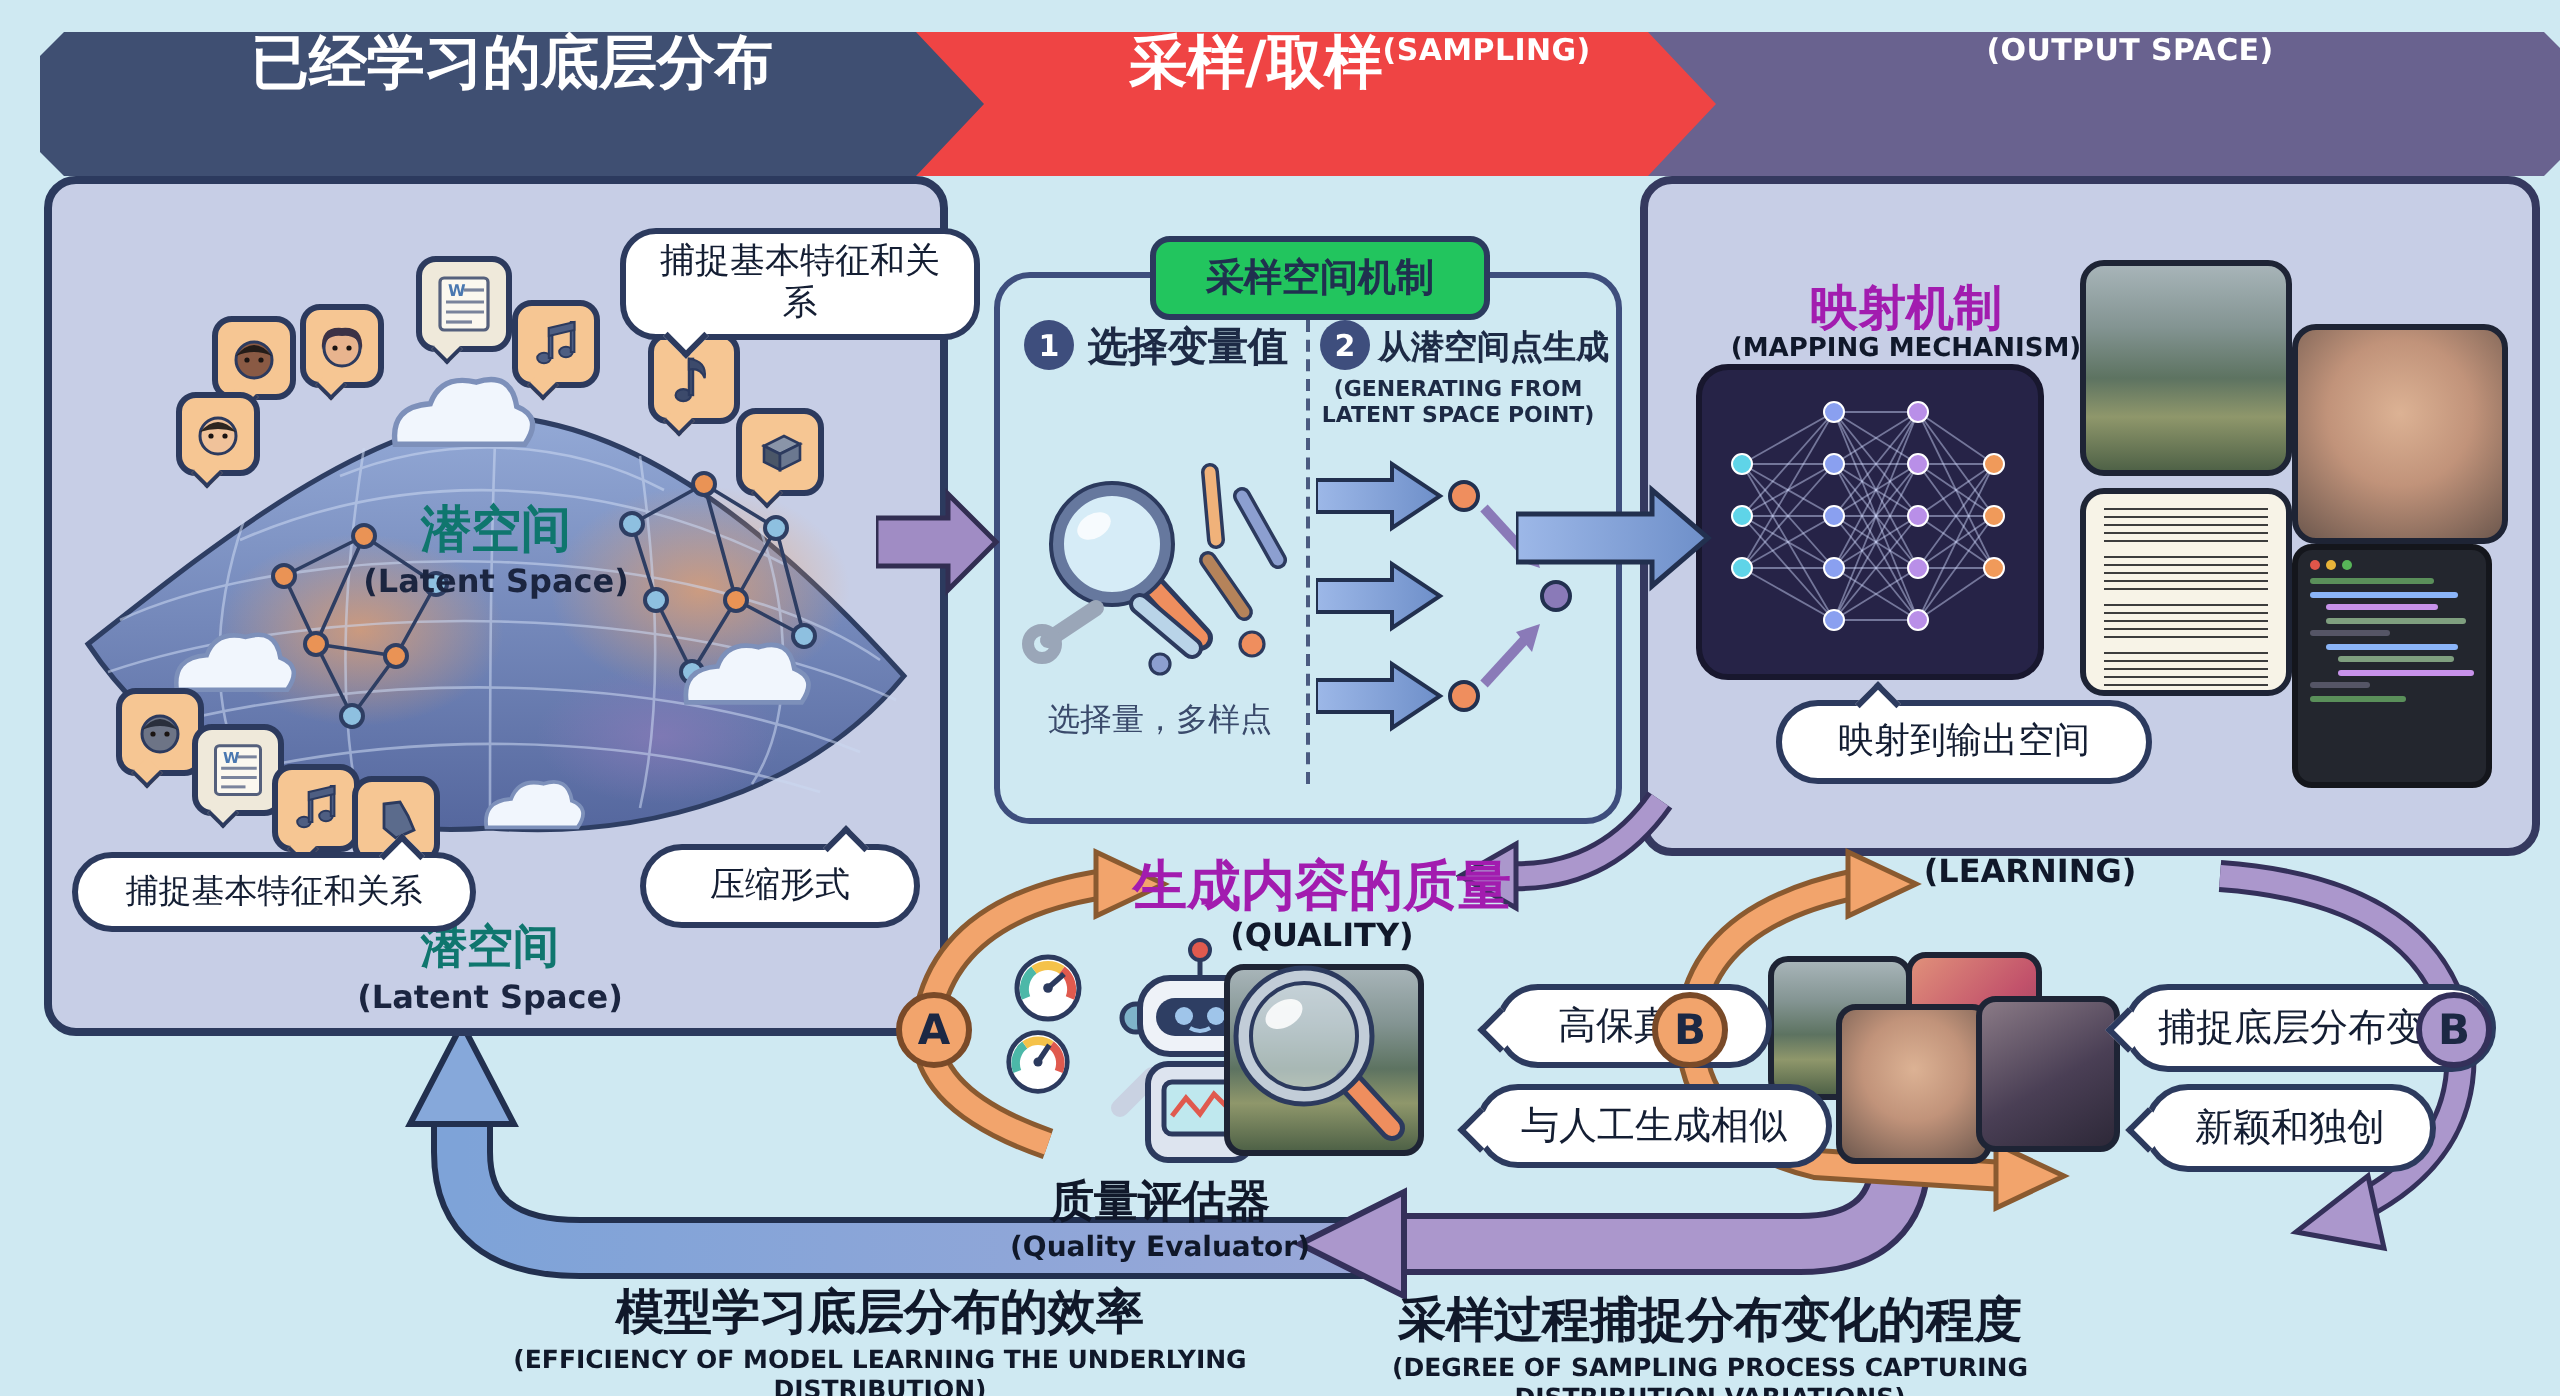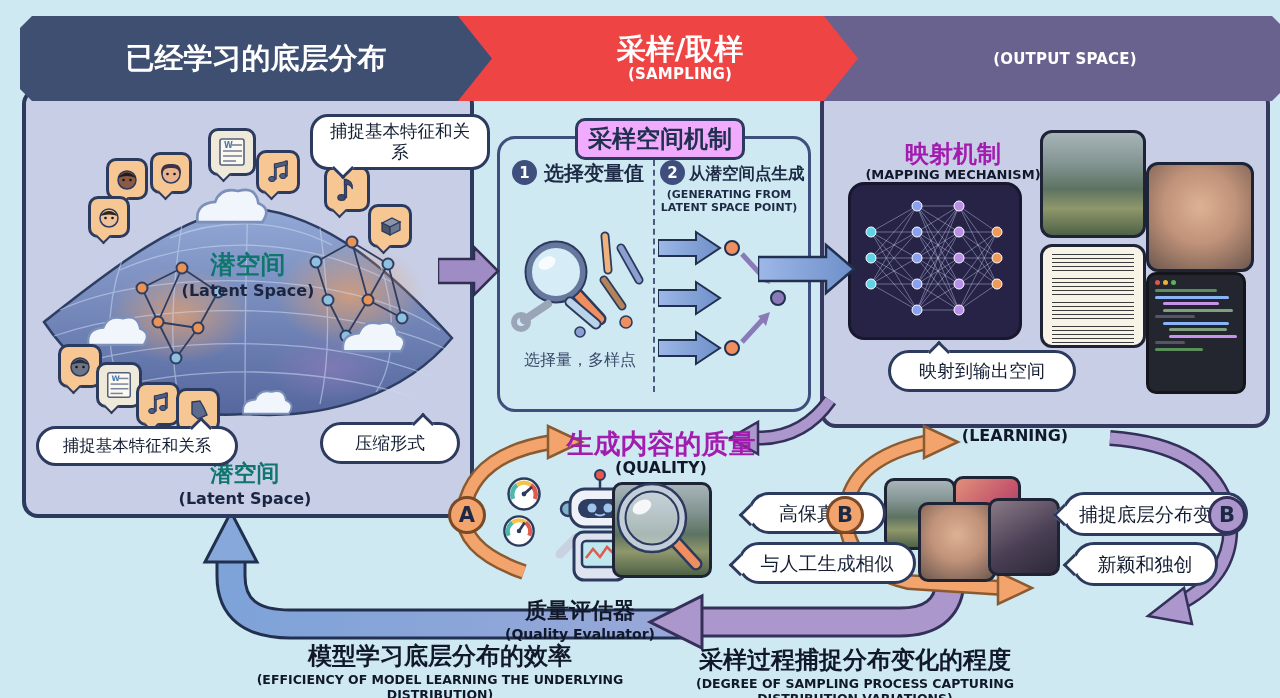--- a/index.html
+++ b/index.html
@@ -2,39 +2,39 @@
 <html><head>
 <meta charset="utf-8">
 <style>
   html,body{margin:0;padding:0;}
   .stage{position:relative;width:1280px;height:698px;background:#cfe9f2;overflow:hidden;
          font-family:"DejaVu Sans","Liberation Sans",sans-serif;color:#16202f;}
   .abs{position:absolute;}
   svg{display:block;}
 
   
-  .chev{position:absolute;top:16px;height:85px;display:flex;flex-direction:column;justify-content:center;
+  .chev{position:absolute;top:16px;height:72px;display:flex;justify-content:center;
         color:#fff;text-align:center;z-index:4;}
   .chev .t{font-size:29px;font-weight:700;line-height:1.08;}
   .chev .s{font-size:15px;font-weight:700;letter-spacing:.2px;}
   .chev1{left:20px;width:472px;background:#3f4f72;
          clip-path:polygon(12px 0,calc(100% - 34px) 0,100% 50%,calc(100% - 34px) 100%,12px 100%,0 calc(100% - 12px),0 12px);}
   .chev2{left:458px;width:400px;background:#ef4444;
          clip-path:polygon(0 0,calc(100% - 34px) 0,100% 50%,calc(100% - 34px) 100%,0 100%,34px 50%);}
   .chev3{left:824px;width:438px;background:#69628f;
          clip-path:polygon(0 0,calc(100% - 12px) 0,100% 12px,100% calc(100% - 12px),calc(100% - 12px) 100%,0 100%,34px 50%);}
 
   .panel{position:absolute;border-radius:16px;z-index:2;}
   .panel-latent{left:22px;top:88px;width:444px;height:422px;background:#c7cee6;border:4px solid #2c3a5e;}
   .panel-sampling{left:497px;top:136px;width:308px;height:270px;border:3.5px solid #3e4e7d;border-radius:18px;}
   .panel-output{left:820px;top:88px;width:442px;height:332px;background:#c7cee6;border:4px solid #35395f;}
 
-  .mech-title{left:575px;top:118px;width:164px;height:36px;background:#f0abfc;border:3px solid #2c3a5e;
+  .mech-title{left:575px;top:118px;width:164px;height:36px;background:#22c55e;border:3px solid #2c3a5e;
               border-radius:10px;display:flex;align-items:center;justify-content:center;
-              font-size:24px;font-weight:700;color:#20304f;z-index:5;}
+              font-size:19px;font-weight:700;color:#20304f;z-index:5;}
 
   .bubble{position:absolute;background:#fff;border:3px solid #2c3a5e;border-radius:999px;display:flex;
           align-items:center;justify-content:center;text-align:center;font-size:17px;color:#141e33;
           padding:4px 12px;z-index:8;line-height:1.2;}
   .bubble .tail{position:absolute;width:13px;height:13px;background:#fff;transform:rotate(45deg);}
   .tail-b{bottom:-9px;left:22px;border-right:3px solid #2c3a5e;border-bottom:3px solid #2c3a5e;}
   .tail-t{top:-9px;right:26px;border-left:3px solid #2c3a5e;border-top:3px solid #2c3a5e;}
   .tail-l{left:-9px;top:12px;border-left:3px solid #2c3a5e;border-bottom:3px solid #2c3a5e;}
 
   .tile{position:absolute;background:#f6c693;border:3px solid #2c3a5e;border-radius:10px;display:flex;
@@ -77,21 +77,21 @@
 
   .feedback-label{position:absolute;text-align:center;z-index:7;}
   .feedback-label .t{font-size:24px;font-weight:700;color:#10182a;}
   .feedback-label .s{font-size:12.5px;font-weight:700;color:#10182a;}
 
   .surface-label{position:absolute;text-align:center;z-index:6;}
   .surface-label .t{font-size:25px;font-weight:700;color:#0f766e;}
   .surface-label .s{font-size:16px;font-weight:700;color:#1b2540;}
 
   .caption{position:absolute;font-size:16px;color:#3a4a6b;text-align:center;z-index:5;}
-  .eval-label{position:absolute;text-align:center;z-index:7;margin-top:10px;}
+  .eval-label{position:absolute;text-align:center;z-index:7;}
   .eval-label .t{font-size:22px;font-weight:700;color:#10182a;}
   .eval-label .s{font-size:14px;font-weight:700;color:#10182a;}
 </style>
 </head>
 <body>
 
 <div class="stage">
 
   <svg class="abs" style="left:0;top:0;z-index:1;" width="1280" height="698" viewBox="0 0 1280 698">
     <defs>

